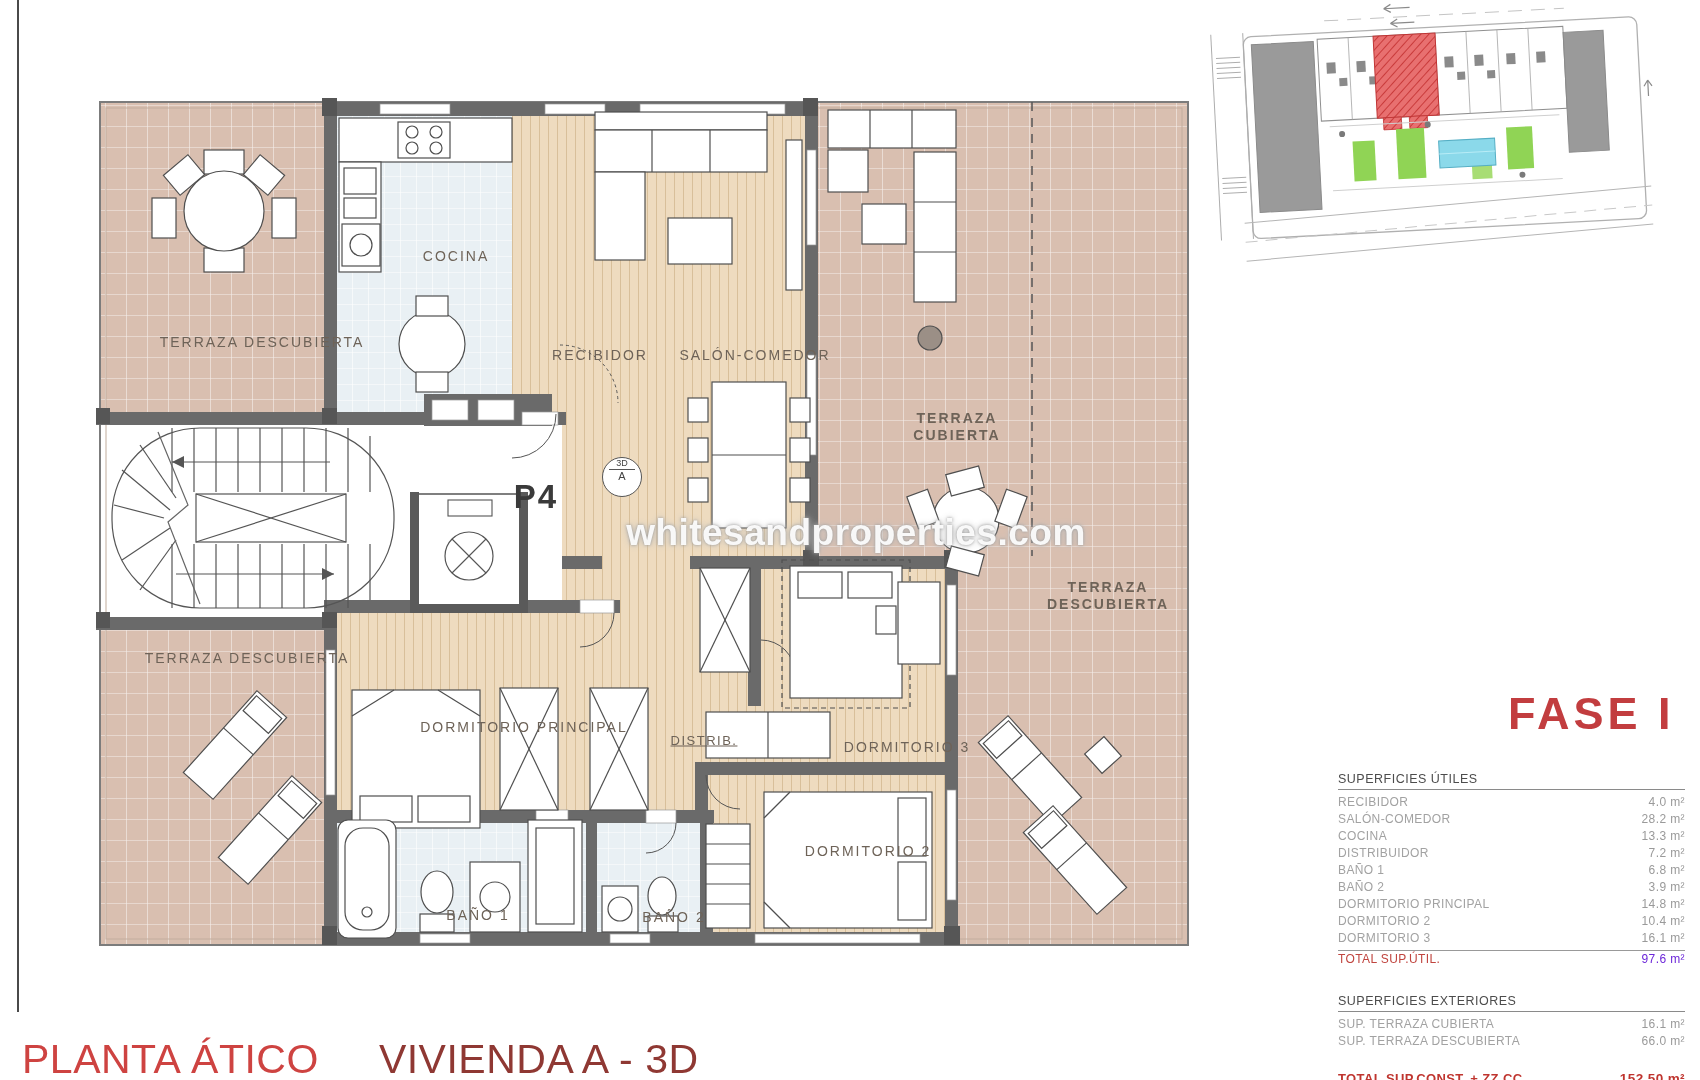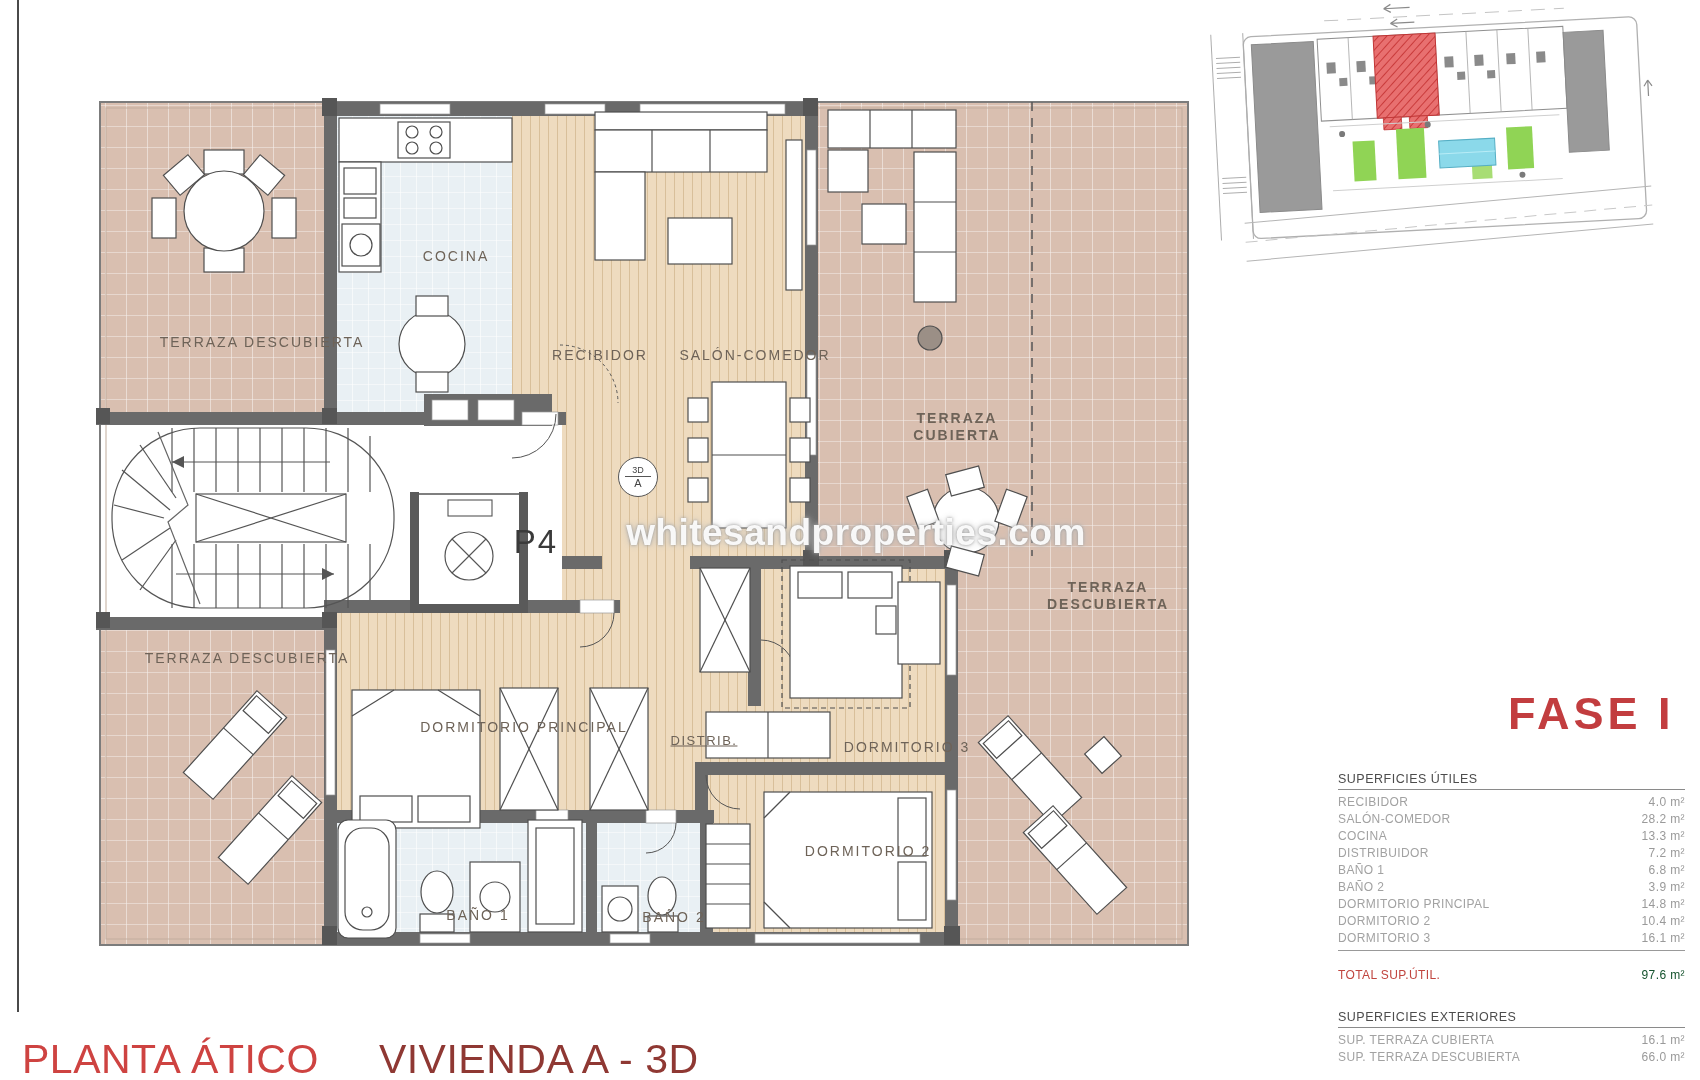--- a/index.html
+++ b/index.html
@@ -7,43 +7,43 @@
          font-family:"Liberation Sans",sans-serif;}
   svg.plan{position:absolute;left:0;top:0;width:1700px;height:1080px;}
   .left-line{position:absolute;left:17px;top:0;width:2px;height:1012px;background:#4a4a4a;}
 
   
   .rlabel{position:absolute;transform:translate(-50%,-50%);color:#6e6358;font-size:14px;
           letter-spacing:2px;white-space:nowrap;}
   .rlabel.two{text-align:center;line-height:17px;font-weight:bold;}
   .rlabel.small{font-size:13px;letter-spacing:1.5px;text-decoration:underline;}
   .p4{position:absolute;transform:translate(-50%,-50%);font-size:33px;color:#3a3a3a;
-      letter-spacing:2px;font-weight:400;margin-top:45px;}
+      letter-spacing:2px;font-weight:700;}
   .compass{position:absolute;width:40px;height:40px;border:1.5px solid #555;border-radius:50%;
            background:#fff;display:flex;flex-direction:column;align-items:center;
-           justify-content:center;transform:translate(-50%,-50%);box-sizing:border-box;margin-left:16px;}
+           justify-content:flex-start;transform:translate(-50%,-50%);box-sizing:border-box;}
   .compass .t{font-size:9px;color:#444;border-bottom:1px solid #555;width:68%;text-align:center;
               padding-bottom:1px;line-height:10px;}
   .compass .b{font-size:11px;color:#444;line-height:12px;}
 
   
   .watermark{position:absolute;transform:translate(-50%,-50%);font-size:37px;font-weight:bold;
              color:rgba(255,255,255,0.92);letter-spacing:.5px;white-space:nowrap;
              text-shadow:0 0 3px #9a9a9a,0 0 7px #c0c0c0;}
 
   
   .fase{position:absolute;left:1508px;top:688px;font-size:45px;color:#c23d3f;
         letter-spacing:4px;font-weight:700;}
   .areas{position:absolute;left:1338px;top:772px;width:347px;font-size:12px;color:#a2a2a2;}
   .thead{font-size:12.5px;color:#4c4c4c;letter-spacing:.5px;border-bottom:1px solid #8a8a8a;
          padding-bottom:3px;margin-bottom:4px;}
   .trow{display:flex;justify-content:space-between;line-height:17px;letter-spacing:.4px;}
   .trow .tv{color:#9a9a9a;}
-  .trow.total{color:#c0453f;border-top:1px solid #999;margin-top:3px;padding-top:16px;}
-  .trow.total .tv{color:#14532d;}
+  .trow.total{color:#c0453f;border-top:1px solid #999;margin-top:3px;padding-top:0;}
+  .trow.total .tv{color:#6d28d9;}
   .sect2{margin-top:26px;}
   .trow.grand{color:#bf352f;font-weight:bold;font-size:13px;border:none;margin-top:20px;}
   .trow.grand .tv{color:#bf352f;font-weight:bold;font-size:13.5px;}
 
   
   .btitle{position:absolute;left:22px;top:1036px;display:flex;gap:60px;font-size:41px;
           letter-spacing:.5px;font-weight:500;}
   .btitle .t1{color:#ce4341;}
   .btitle .t2{color:#8f3833;}
 </style>

